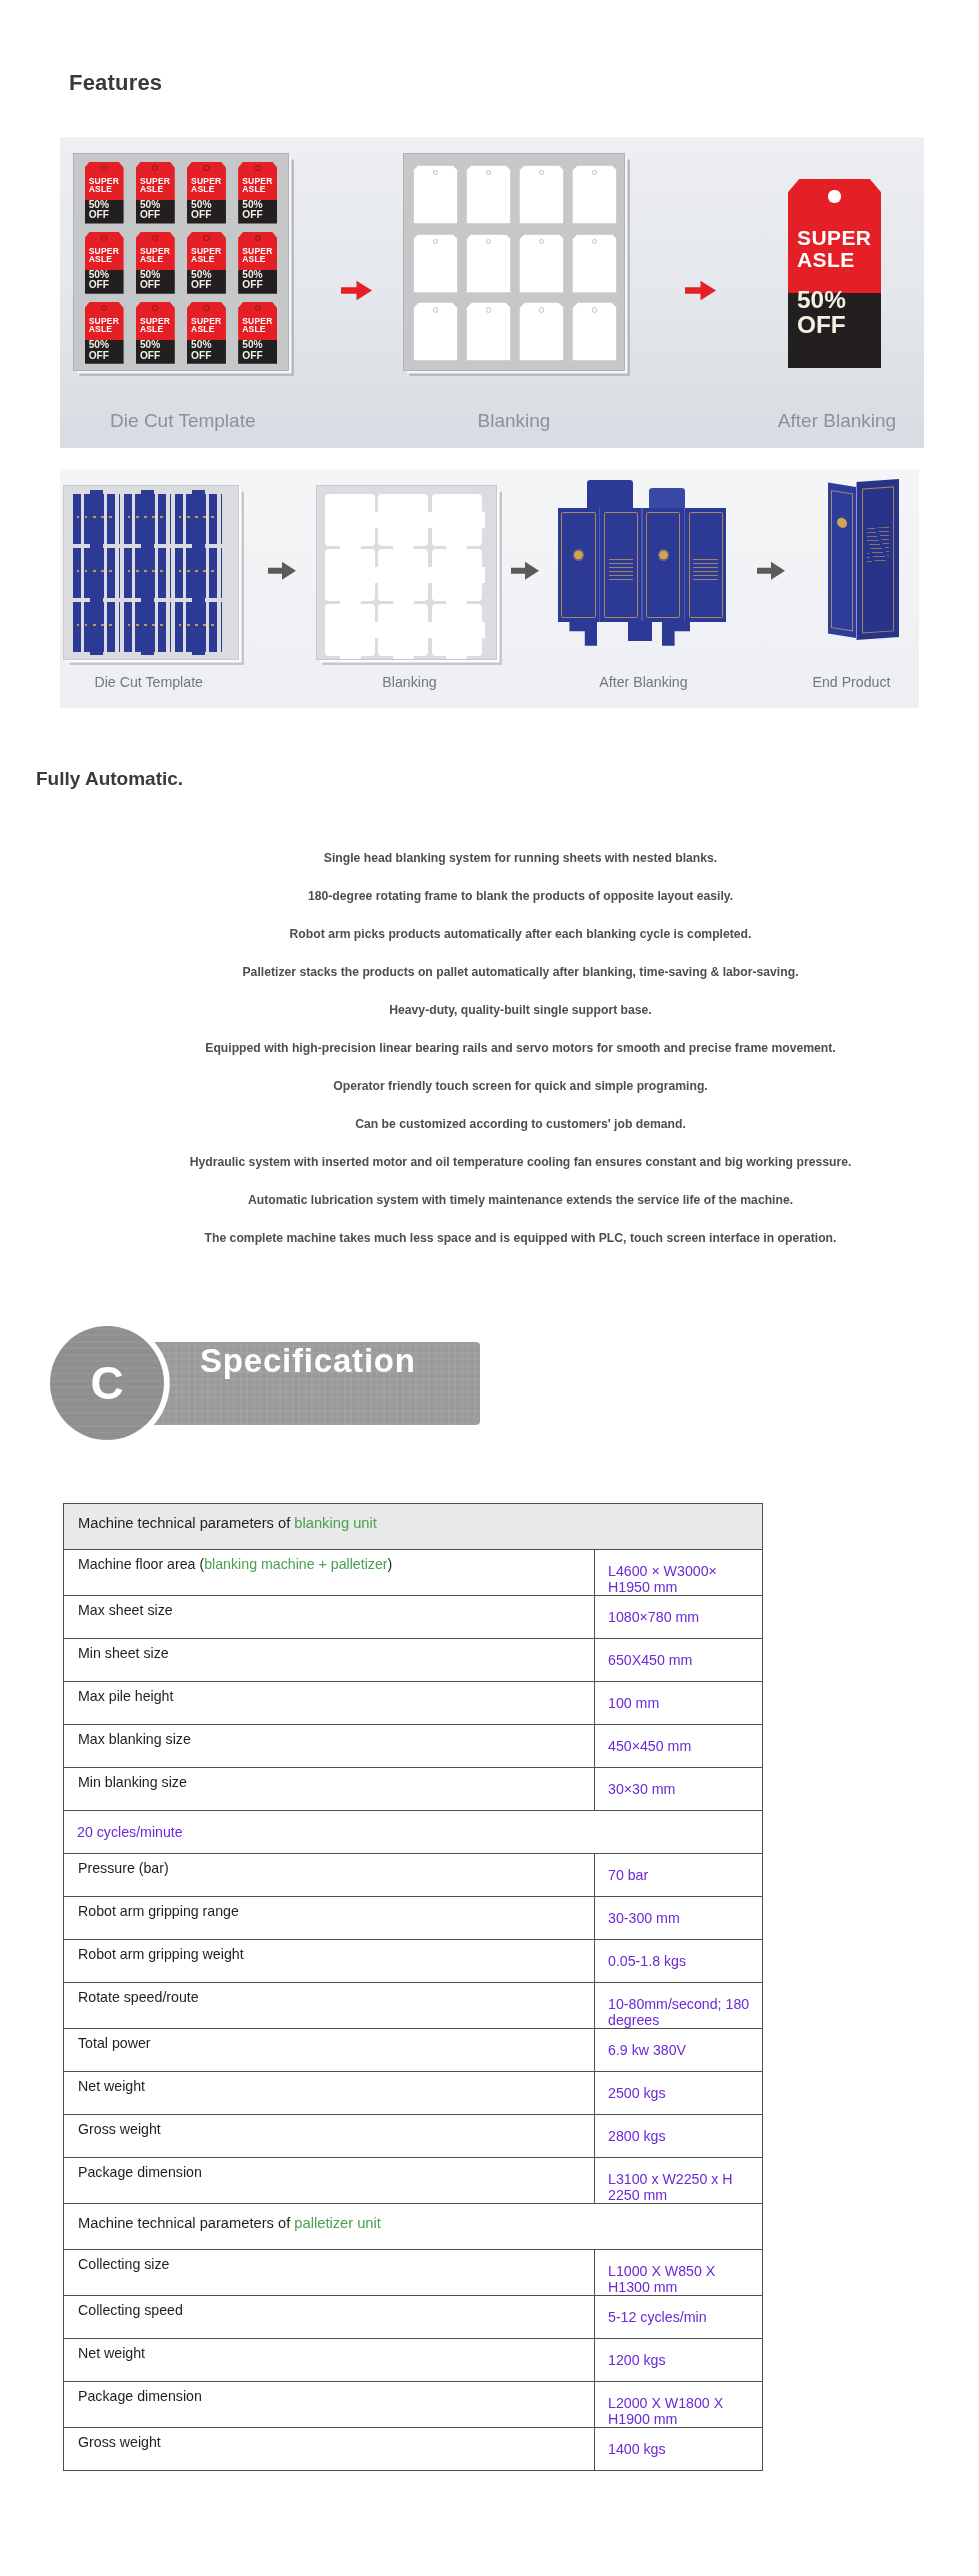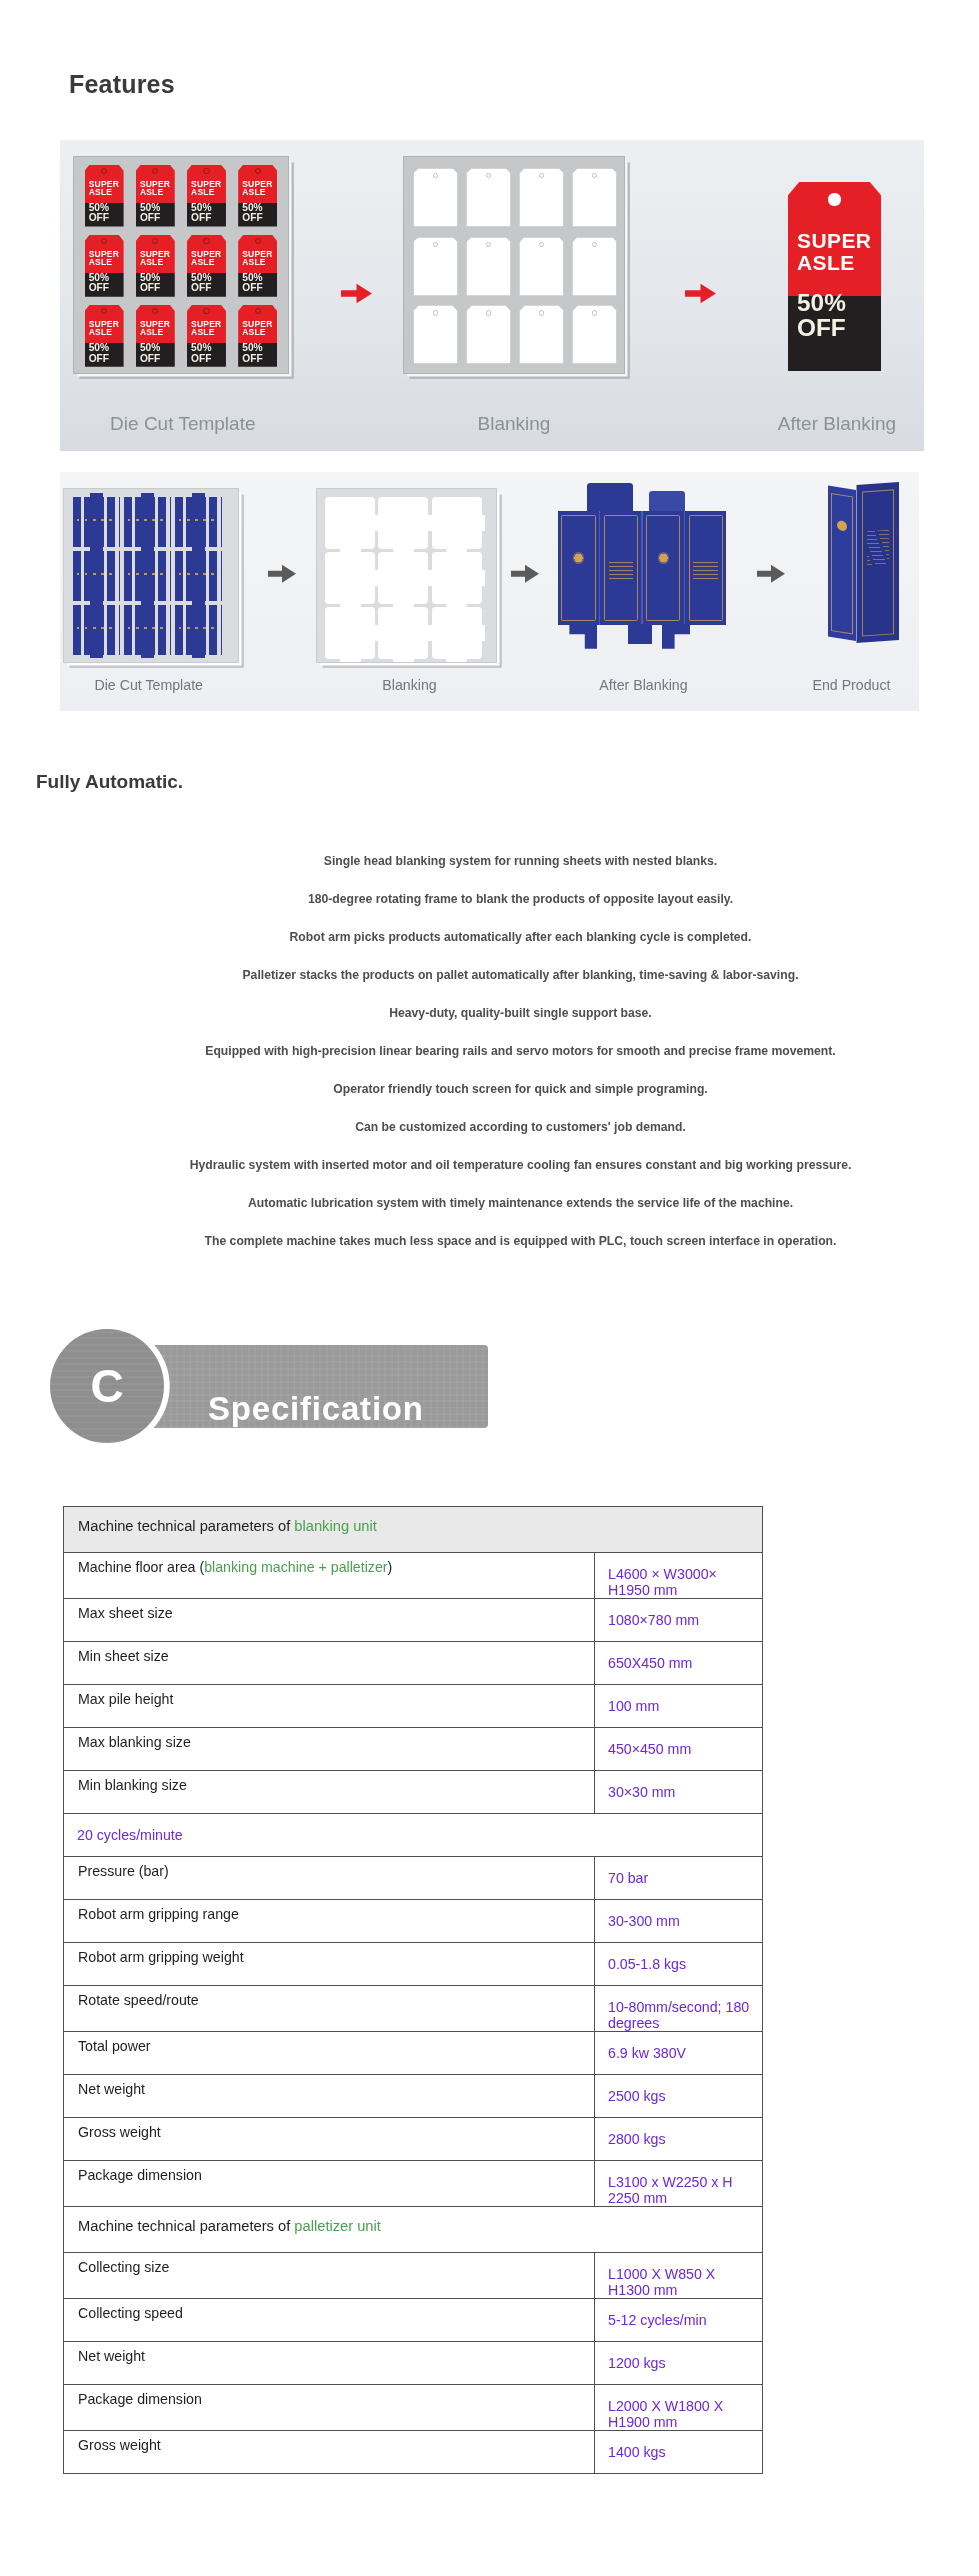--- a/index.html
+++ b/index.html
@@ -1,20 +1,20 @@
 <!DOCTYPE html>
 <html style="font-size:13px"><head>
 <meta charset="utf-8">
 <style>
   html,body{margin:0;padding:0;background:#ffffff;}
   body{font-family:"Liberation Sans",sans-serif;-webkit-font-smoothing:antialiased;}
   .page{position:relative;width:980px;margin:0 auto;background:#fff;padding-bottom:67px;}
 
   
-  .features-title{margin:0;padding:70px 0 0 69px;font-size:25px;font-weight:700;color:#3a3a3a;letter-spacing:0.2px;}
+  .features-title{margin:0;padding:70px 0 0 69px;font-size:22px;font-weight:700;color:#3a3a3a;letter-spacing:0.2px;}
   .fully-title{margin:0;padding:60px 0 0 36px;font-size:19px;font-weight:700;color:#3a3a3a;}
 
   
   .banner{position:relative;overflow:hidden;}
   .arrow{position:absolute;}
   .arrow-red{width:31px;height:21px;background:#e51f26;clip-path:polygon(0 34%,50% 34%,50% 4%,100% 50%,50% 96%,50% 66%,0 66%);}
   .arrow-gray{width:28px;height:19.5px;background:#5b5b5b;clip-path:polygon(0 34%,50% 34%,50% 4%,100% 50%,50% 96%,50% 66%,0 66%);}
 
   
   .banner1{margin:41px 0 0 60px;width:864px;height:311px;
@@ -86,22 +86,22 @@
     background:repeating-linear-gradient(180deg,rgba(210,163,80,.55) 0 0.8px,transparent 0.8px 4.1px);}
   .b2-label{position:absolute;top:205px;width:179px;text-align:center;font-size:14.2px;color:#73787f;}
   #b2-label1{left:-0.8px;} #b2-label2{left:260px;} #b2-label3{left:494px;} #b2-label4{left:702px;}
 
   
   .bullets{margin:0;padding:62px 0 0 61px;list-style:none;}
   .bullets li{margin:0 0 25px 0;font-size:12.2px;line-height:13px;font-weight:700;color:#4e4e4e;text-align:center;}
 
   
   .spec-badge{position:relative;margin:81px 0 0 50px;width:456px;height:114px;}
-  .badge-band{position:absolute;left:68px;top:15.5px;width:370px;height:83px;background:#9a9a9a;border-radius:4.1px;
-    display:flex;align-items:flex-end;padding-left:90px;box-sizing:border-box;
+  .badge-band{position:absolute;left:60px;top:15.5px;width:370px;height:83px;background:#9a9a9a;border-radius:4.1px;
+    display:flex;align-items:flex-start;padding-left:90px;box-sizing:border-box;
     background-image:repeating-linear-gradient(0deg,rgba(255,255,255,.05) 0 1.6px,transparent 1.6px 6.5px),
                      repeating-linear-gradient(90deg,rgba(255,255,255,.05) 0 1.6px,transparent 1.6px 6.5px);}
   .badge-title{font-size:33px;font-weight:700;color:#fff;letter-spacing:0.8px;}
   .badge-circle{position:absolute;left:0;top:0;width:114px;height:114px;border-radius:50%;background:#8f8f8f;
     box-shadow:0 0 0 5.7px #fff;display:flex;align-items:center;justify-content:center;z-index:2;
     background-image:repeating-linear-gradient(0deg,rgba(255,255,255,.05) 0 1.6px,transparent 1.6px 6.5px);}
   .badge-letter{font-size:46px;font-weight:700;color:#fff;}
 
   
   .spec-table{margin:63px 0 0 63px;width:700px;border:1.6px solid #4f4f4f;box-sizing:border-box;}

